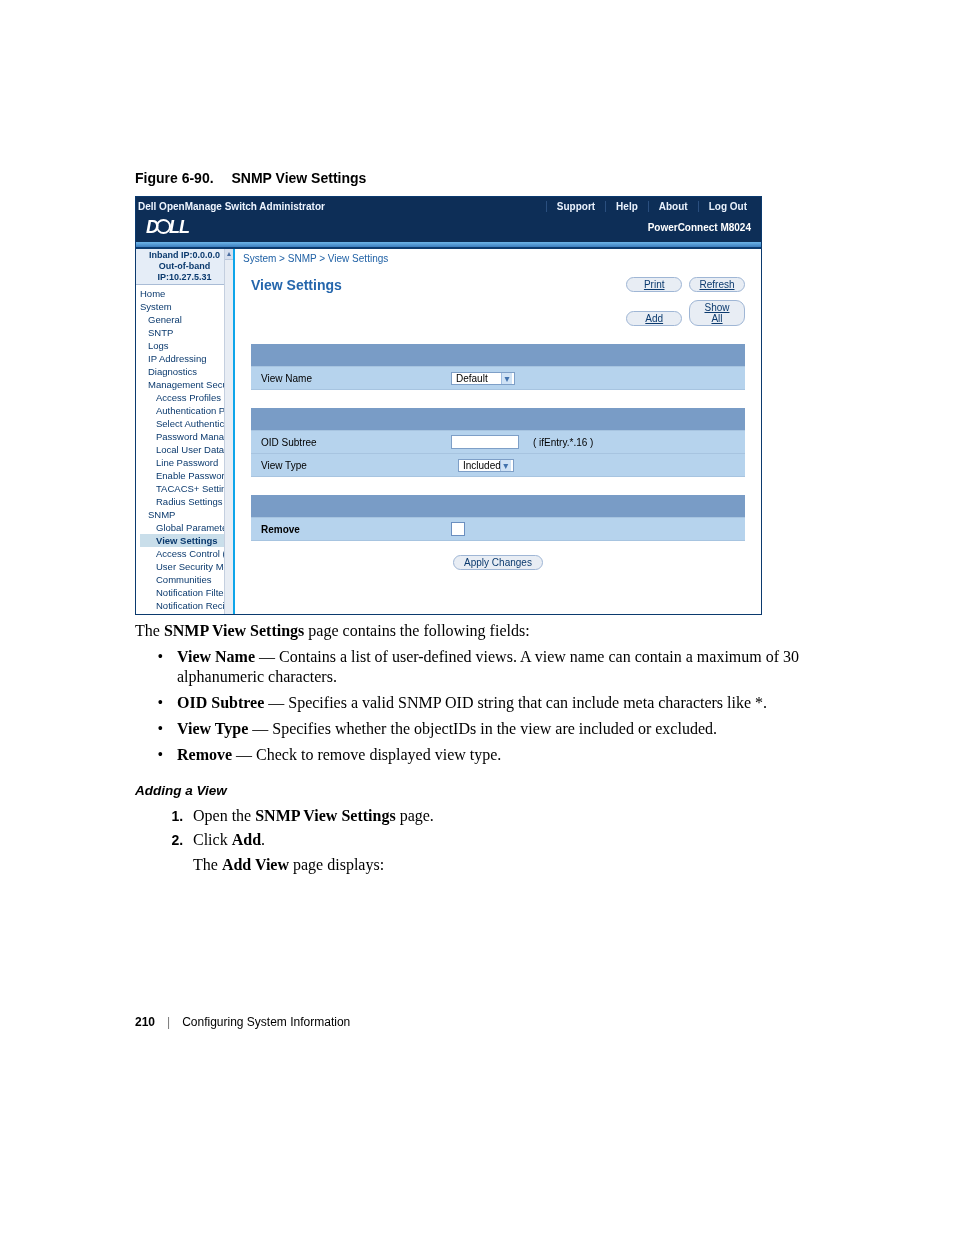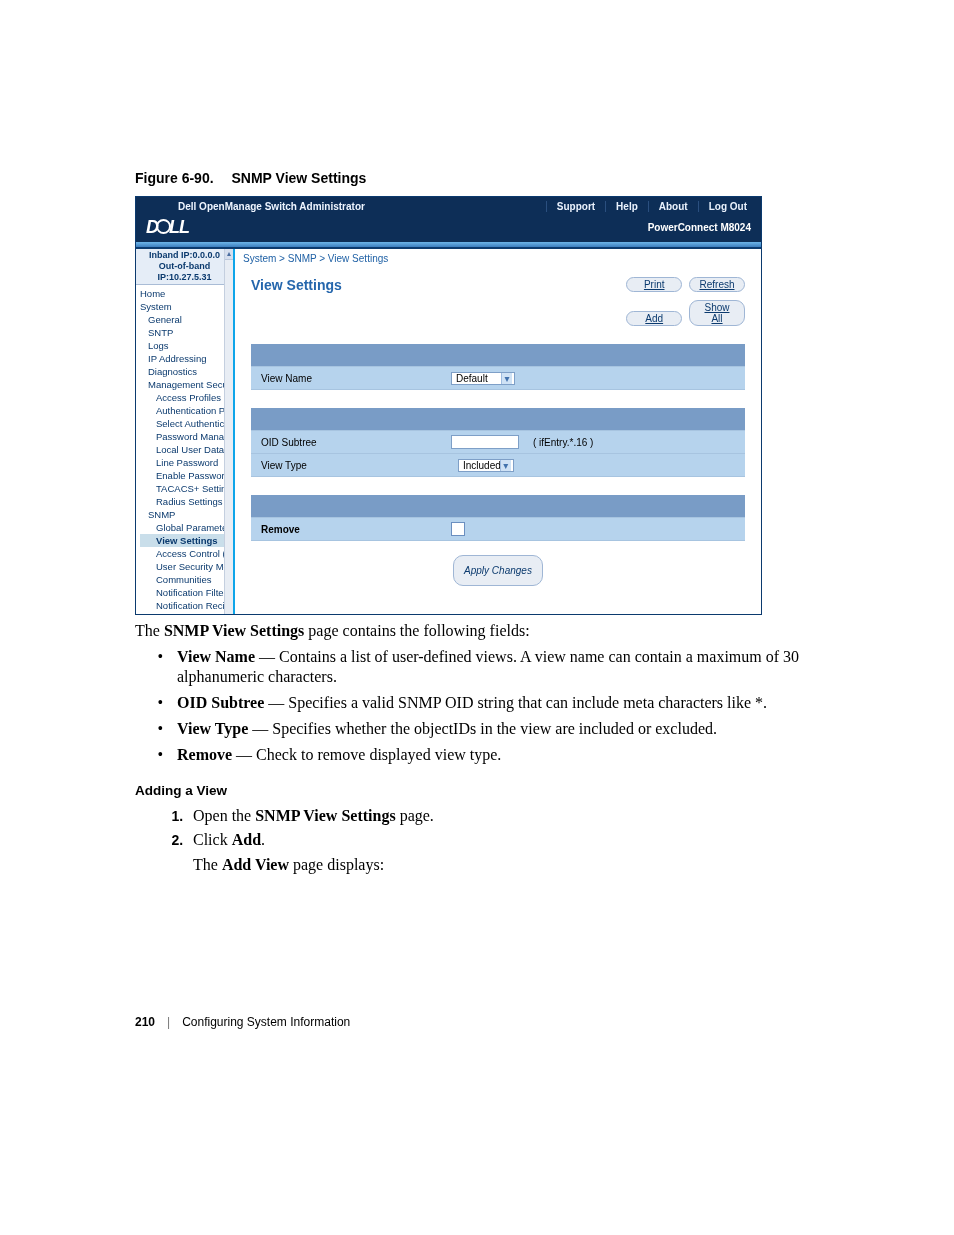--- a/index.html
+++ b/index.html
@@ -32,21 +32,21 @@
   }
   .shot .topbar {
     background: #0d2e57;
     color: #eef5ff;
     display: flex;
     align-items: center;
     height: 18px;
     font-size: 10px;
     font-weight: bold;
   }
-  .shot .topbar .title { padding-left: 2px; flex: 1; text-align: left; font-weight: bold; margin-left: 40px; }
+  .shot .topbar .title { padding-left: 2px; flex: 1; text-align: left; font-weight: bold; }
   .shot .topbar .links { display: flex; padding-right: 4px; }
   .shot .topbar .links span {
     padding: 0 10px;
     border-left: 1px solid #2a4f7f;
     color: #eaf2fd;
   }
   .shot .logo-row {
     background: #0d2e57;
     display:flex; align-items:center; justify-content:space-between;
     padding: 2px 10px 4px 10px;
@@ -110,33 +110,33 @@
   }
   .shot .sel-box::after {
     content:"▾"; position:absolute; right:2px; top:0; color:#4272ad;
     background:#cfe2f5; border-left:1px solid #9fbce0; width:10px; text-align:center;
   }
   .shot .txtbox { background:#fff; border:1px solid #7e9fc7; font-size:10px; padding:0 4px; display:inline-block; width:58px; height:12px; }
   .shot .chk { width:12px; height:12px; border:1px solid #6b8fc0; background:#fff; display:inline-block; }
   .shot .apply { text-align:center; margin:14px 0; }
   .shot .apply .pill {
     display:inline-block; background:#e8edf4; border:1px solid #9fb6d5; border-radius:10px;
-    padding:9px 10px; font-size:10px; color:#0b3a6e;font-style:italic;
+    padding:1px 10px; font-size:10px; color:#0b3a6e;
   }
 
   
   .body-text { margin-top: 6px; font-size:16px; line-height:1.25; }
   .body-text p { margin: 4px 0; }
   ul.fields { margin: 6px 0 10px 40px; padding:0; }
   ul.fields li { margin: 6px 0; padding-left:2px; }
   ul.fields li::marker { content:"•   "; }
   .bold { font-weight:bold; }
   .sect-head {
     font-family: Arial, Helvetica, sans-serif;
-    font-weight:bold; font-size:13.5px; margin:18px 0 4px 0;
+    font-weight:bold; font-size:13.5px; margin:18px 0 4px 0;font-style:italic;
   }
   ol.steps { margin:6px 0 0 40px; padding:0; font-size:16px; }
   ol.steps li { margin:4px 12px; padding-left:6px; }
   ol.steps li::marker { font-family: Arial, Helvetica, sans-serif; font-weight:bold; font-size:14px; }
   ol.steps li p { margin:5px 0 0 0; }
   .footer {
     margin-top: 140px;
     font-family: Arial, Helvetica, sans-serif;
     font-size: 12px;
     display:flex; align-items:center; gap:12px;

